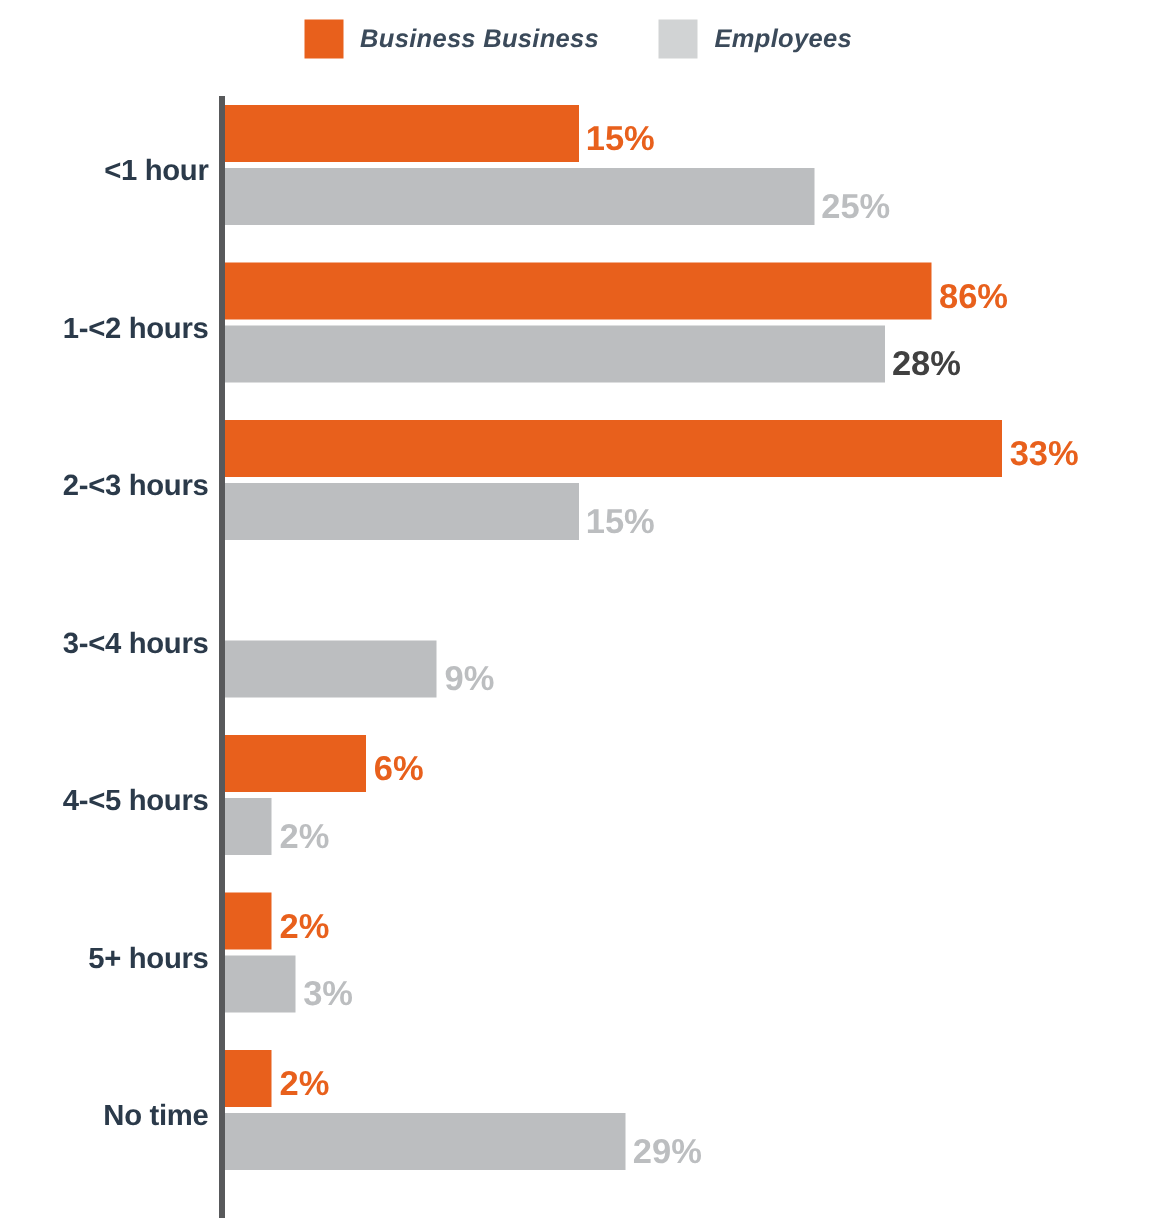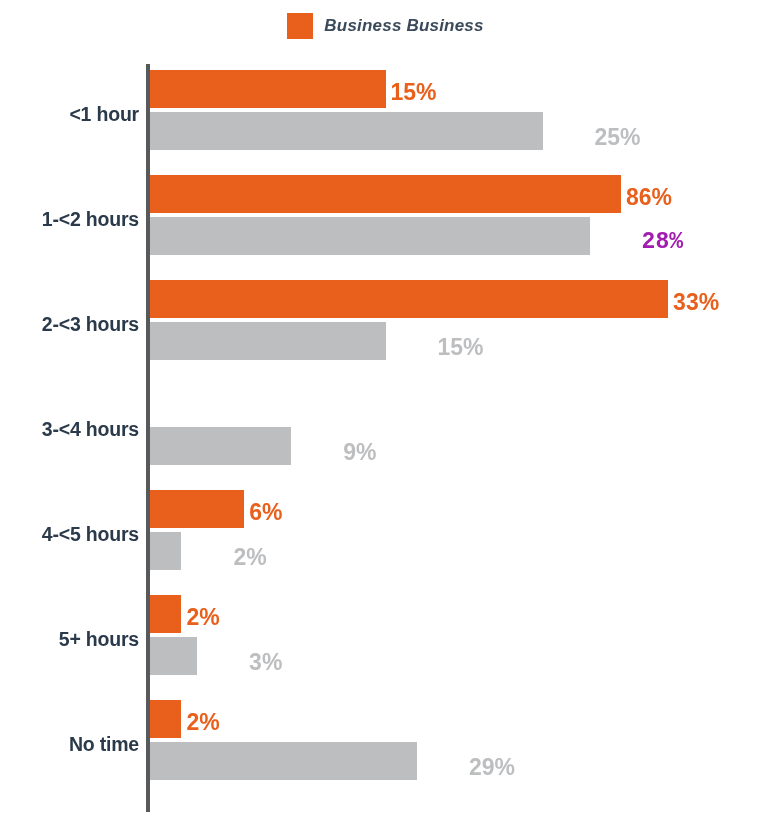--- a/index.html
+++ b/index.html
@@ -85,21 +85,21 @@
   }
 
   .bar-row {
     position: absolute;
     left: 150px;
     height: 38px;
     display: flex;
     align-items: center;
   }
   .bar-row.primary  { top: 4px; }
-  .bar-row.secondary{ top: 46px; gap: 47px; }
+  .bar-row.secondary{ top: 46px; }
 
   .bar {
     height: 38px;
     flex: 0 0 auto;
   }
   .bar-value {
     font-size: 23px;
     font-weight: bold;
     margin-left: 5px;
     white-space: nowrap;
@@ -109,20 +109,24 @@
   .secondary .bar-value { margin-top: 13px; }
 </style>
 </head>
 <body style="background: rgb(255, 255, 255);">
 
 <div id="legend">
   <div class="legend-item">
     <span class="legend-swatch" id="sw0" style="background: rgb(232, 96, 28);"></span>
     <span class="legend-label">Business Business</span>
   </div>
+  <div class="legend-item">
+    <span class="legend-swatch" id="sw1" style="background: rgb(209, 211, 212);"></span>
+    <span class="legend-label">Employees</span>
+  </div>
 </div>
 
 <div id="plot">
   <div id="axis-line" style="background: rgb(88, 89, 91);"></div>
   <div id="groups">
       <div class="group" style="top: 14px;">
         <div class="cat-label" style="color: rgb(43, 58, 74);">&lt;1 hour</div>
         <div class="bar-row primary">
           <div class="bar" style="width: 235.5px; background: rgb(232, 96, 28);"></div>
           <span class="bar-value" style="color: rgb(232, 96, 28);">15%</span>
@@ -133,21 +137,21 @@
         </div>
       </div>
       <div class="group" style="top: 119px;">
         <div class="cat-label" style="color: rgb(43, 58, 74);">1-&lt;2 hours</div>
         <div class="bar-row primary">
           <div class="bar" style="width: 471px; background: rgb(232, 96, 28);"></div>
           <span class="bar-value" style="color: rgb(232, 96, 28);">86%</span>
         </div>
         <div class="bar-row secondary">
           <div class="bar" style="width: 439.6px; background: rgb(188, 190, 192);"></div>
-          <span class="bar-value" style="color: #a21caf; font-family: Liberation Mono, monospace;">28%</span>
+          <span class="bar-value" style="color: #404040;">28%</span>
         </div>
       </div>
       <div class="group" style="top: 224px;">
         <div class="cat-label" style="color: rgb(43, 58, 74);">2-&lt;3 hours</div>
         <div class="bar-row primary">
           <div class="bar" style="width: 518.1px; background: rgb(232, 96, 28);"></div>
           <span class="bar-value" style="color: rgb(232, 96, 28); text-align: right;">33%</span>
         </div>
         <div class="bar-row secondary">
           <div class="bar" style="width: 235.5px; background: rgb(188, 190, 192);"></div>

